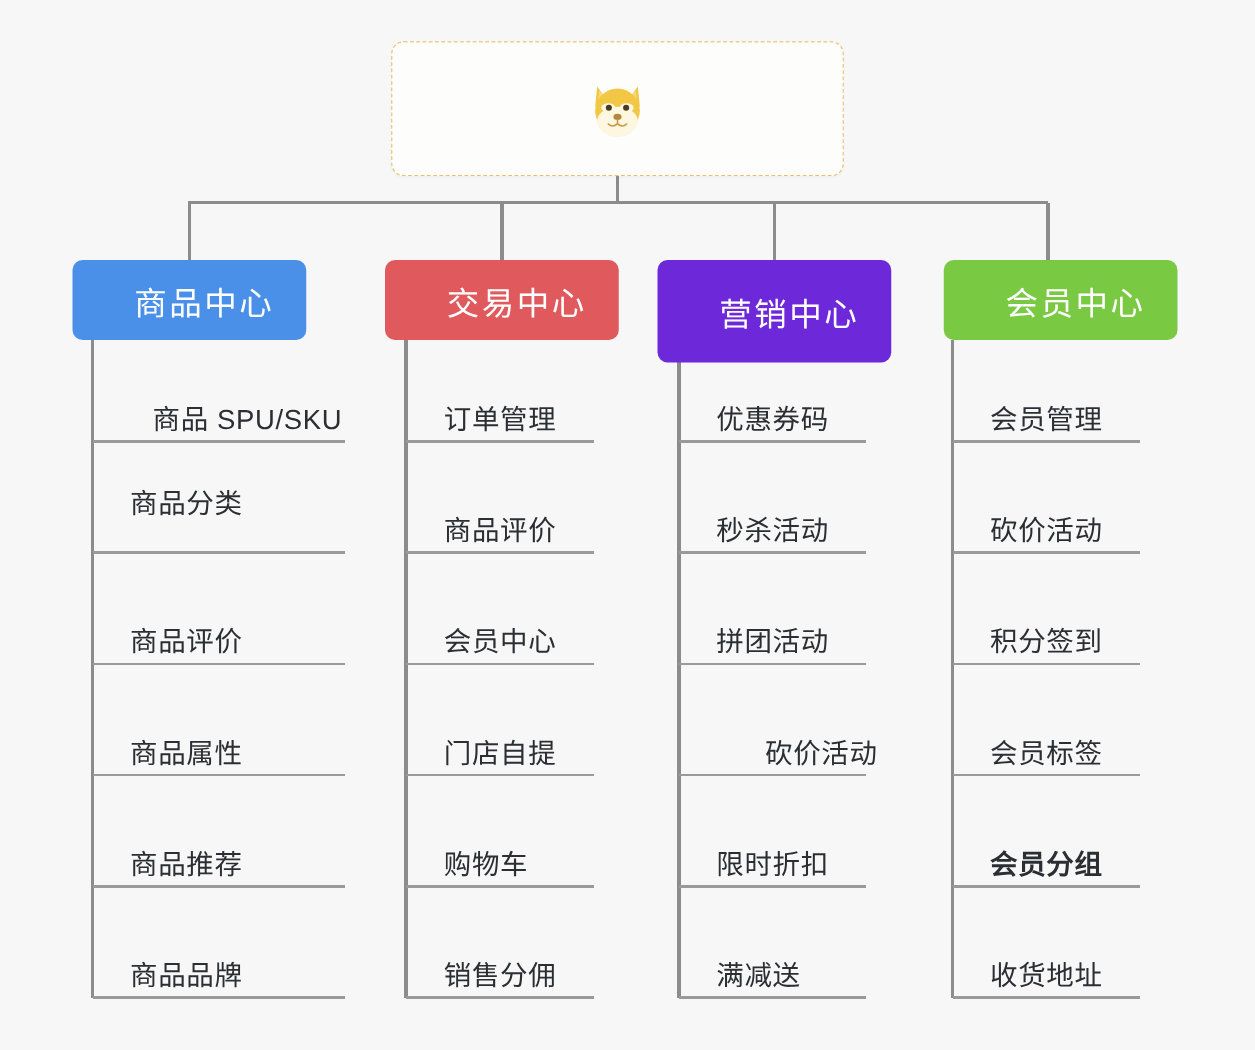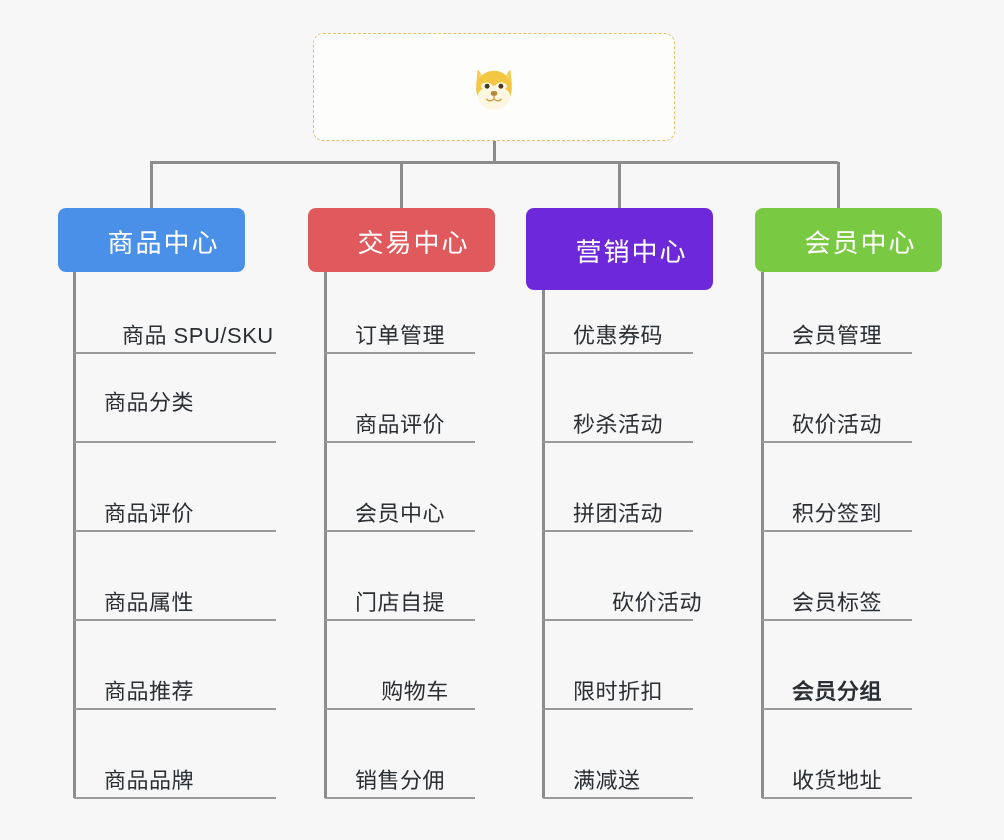--- a/index.html
+++ b/index.html
@@ -191,21 +191,21 @@
       </div>
       <div class="leaf" style="left: 325px; top: 398px; width: 150px;">
         <span>商品评价</span>
       </div>
       <div class="leaf" style="left: 325px; top: 487px; width: 150px;">
         <span>会员中心</span>
       </div>
       <div class="leaf" style="left: 325px; top: 576px; width: 150px;">
         <span>门店自提</span>
       </div>
-      <div class="leaf" style="left: 325px; top: 665px; width: 150px; justify-content: center;">
+      <div class="leaf" style="left: 325px; top: 665px; width: 150px;">
         <span>购物车</span>
       </div>
       <div class="leaf" style="left: 325px; top: 754px; width: 150px;">
         <span>销售分佣</span>
       </div>
       <div class="cat-header" style="left: 526px; top: 208px; width: 187px; height: 82px; background: #6d28d9; color: rgb(255, 255, 255);">
         <span>营销中心</span>
       </div>
       <div class="leaf" style="left: 543px; top: 309px; width: 150px;">
         <span>优惠券码</span>

